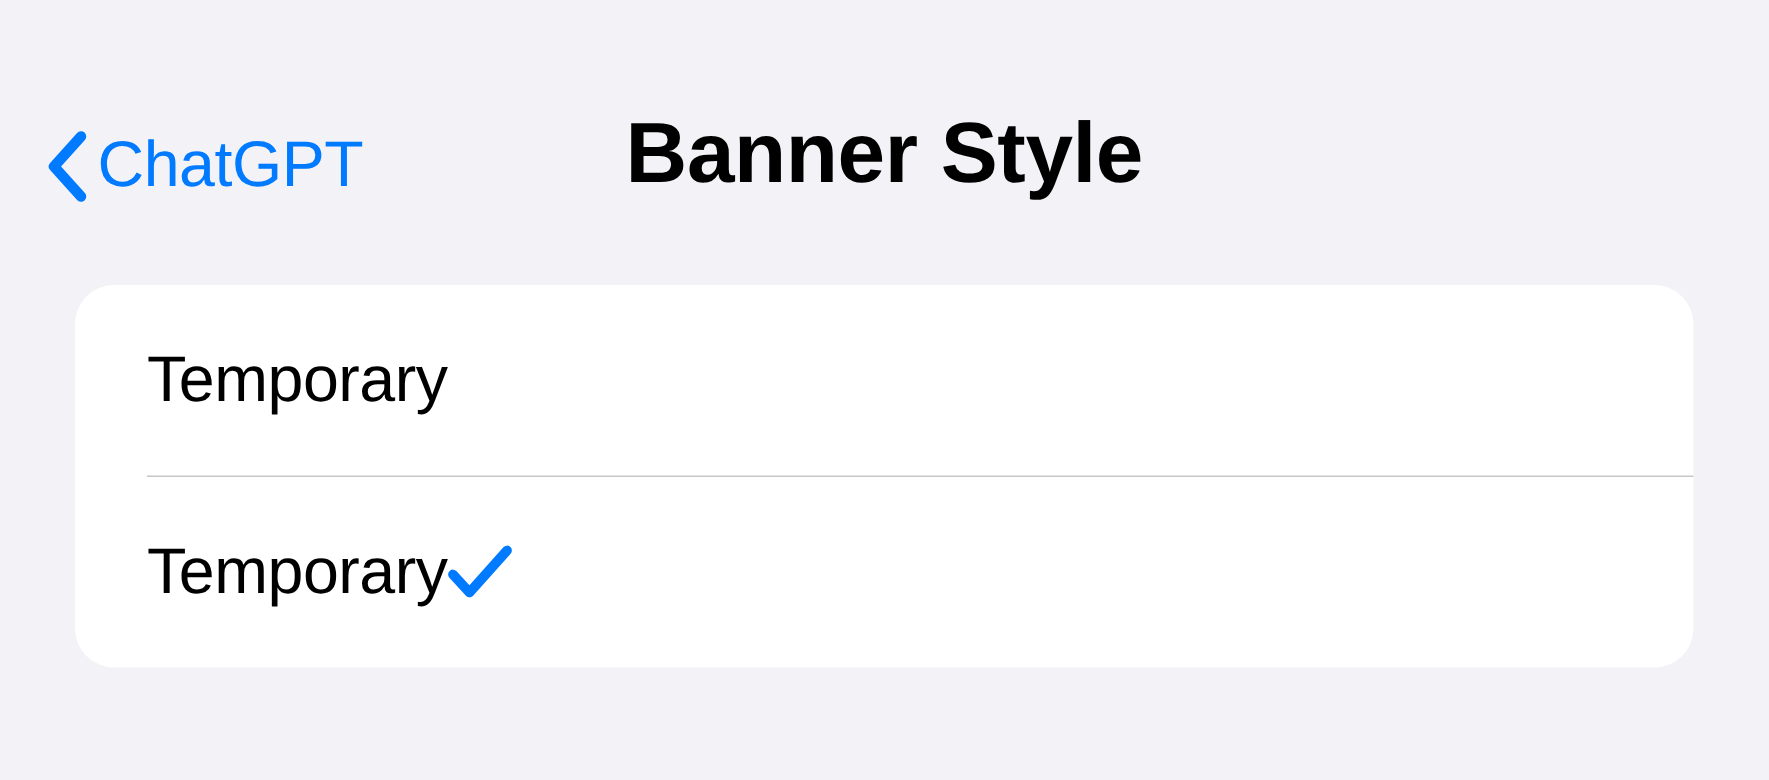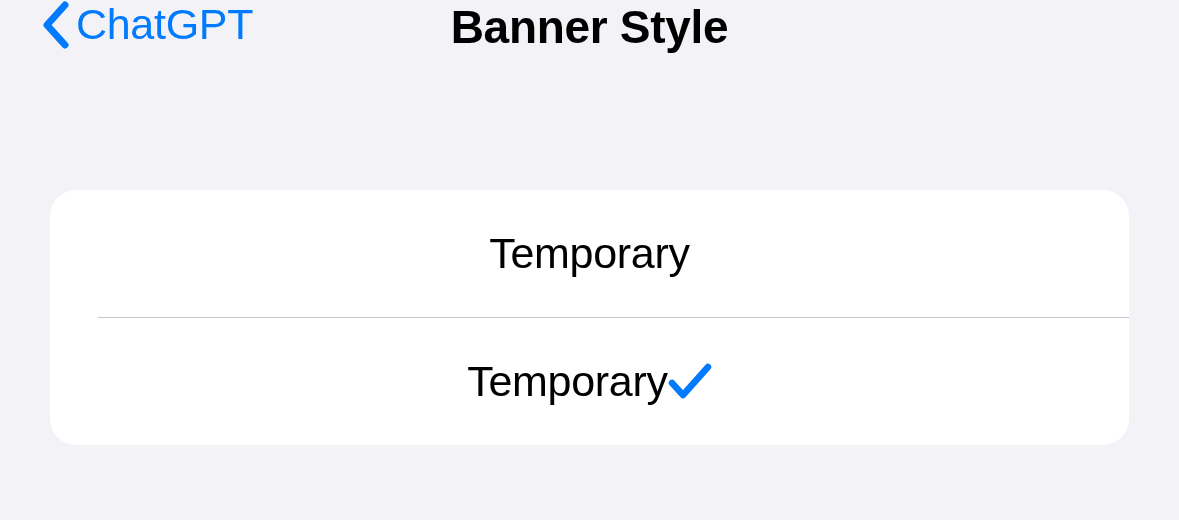--- a/index.html
+++ b/index.html
@@ -9,24 +9,24 @@
       font-family: -apple-system, BlinkMacSystemFont, "Segoe UI", Helvetica, Arial, sans-serif;
     }
     body {
       width: 1179px;
       height: 520px;
       background: #f2f2f7;
       overflow: hidden;
     }
     .nav-bar {
       display: flex;
-      align-items: flex-start;
+      align-items: flex-end;
       height: 135px;
       position: relative;
-      padding: 0 40px;
+      padding: 0 29px;
     }
     .back-button {
       display: flex;
       align-items: center;
       gap: 6px;
       cursor: pointer;
       color: #007aff;
     }
     .back-chevron {
       width: 30px;
@@ -35,34 +35,34 @@
     }
     .back-label {
       font-size: 43px;
       font-weight: 400;
       letter-spacing: -0.3px;
     }
     .page-title {
       position: absolute;
       left: 50%;
       transform: translateX(-50%);
-      font-size: 46px;
+      font-size: 57px;
       font-weight: 600;
       color: #000;
       letter-spacing: -0.3px;
     }
     .list-group {
       margin: 55px 50px 0 50px;
       background: #ffffff;
       border-radius: 26px;
     }
     .list-item {
       display: flex;
       align-items: center;
-      justify-content: center;
+      justify-content: flex-start;
       padding: 0 48px;
       height: 127px;
       cursor: pointer;
     }
     .list-item-label {
       font-size: 43px;
       font-weight: 400;
       color: #000;
       letter-spacing: -0.3px;
     }

